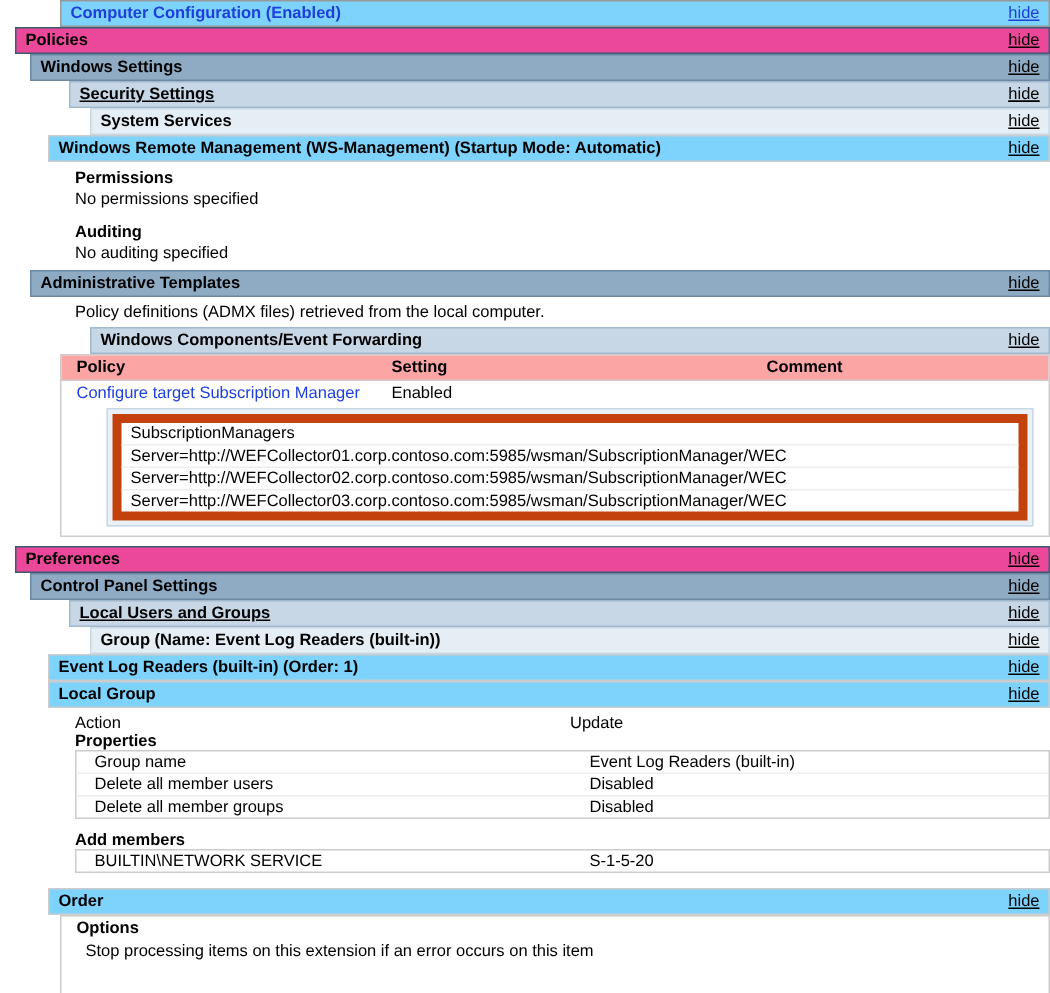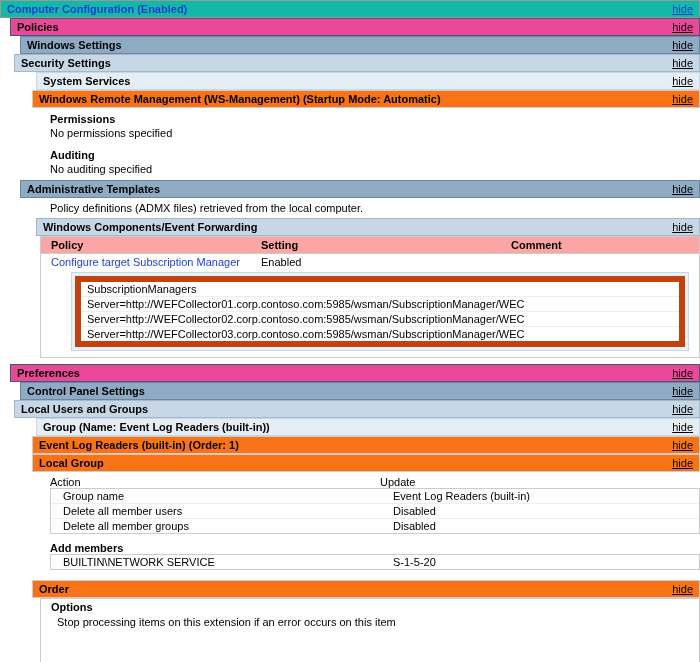--- a/index.html
+++ b/index.html
@@ -2,31 +2,31 @@
 <html><head>
 <meta charset="utf-8">
 <style>
   * { box-sizing: border-box; margin: 0; padding: 0; }
   body { font-family: Tahoma, Verdana, sans-serif; font-size: 11px; color: #000; background: #fff; width: 700px; }
   .section-header { display: flex; justify-content: space-between; align-items: center; padding: 2px 6px; font-weight: bold; }
   .section-header .hide { font-weight: normal; text-decoration: underline; cursor: pointer; }
   .level-0 { margin-left: 0; }
   .level-1 { margin-left: 10px; }
   .level-2 { margin-left: 20px; }
-  .level-3 { margin-left: 14px; }
-  .level-4 { margin-left: 36px; }
+  .level-3 { margin-left: 46px; text-decoration: underline; }
+  .level-4 { margin-left: 60px; }
   .level-5 { margin-left: 50px; }
   .level-6 { margin-left: 60px; }
-  .cream { background: #14b8a6; color: #1e3fd8; border: 1px solid #999; }
+  .cream { background: #7dd3fc; color: #1e3fd8; border: 1px solid #999; margin-left: 40px; }
   .cream .title { color: #1e3fd8; }
   .dark-blue { background: #ec4899; color: #000; border: 1px solid #3d5a77; }
   .mid-blue { background: #8fabc4; color: #000; border: 1px solid #6a88a4; gap: 20px; }
   .light-blue { background: #c7d7e6; color: #000; border: 1px solid #a1b8cd; }
   .pale-blue { background: #e6eef5; color: #000; border: 1px solid #c7d7e6; }
-  .gray-header { background: #f97316; color: #000; border: 1px solid #ccc; margin-left: 32px; }
+  .gray-header { background: #7dd3fc; color: #000; border: 1px solid #ccc; margin-left: 32px; }
   .indent-content { margin-left: 50px; padding: 4px 0; }
   .bold { font-weight: bold; }
   .plain-text { padding: 1px 0; }
   .table-row { display: flex; }
   .col-1 { flex: 0 0 210px; }
   .col-2 { flex: 0 0 250px; }
   .col-3 { flex: 1; }
   .prop-col-1 { flex: 0 0 330px; }
   .prop-col-2 { flex: 1; }
   .link-blue { color: #1e3fd8; }
@@ -157,20 +157,21 @@
 <div class="section-header gray-header level-6">
   <span>Local Group</span>
   <span class="hide">hide</span>
 </div>
 
 <div class="indent-content">
   <div class="table-row">
     <div class="prop-col-1">Action</div>
     <div class="prop-col-2">Update</div>
   </div>
+  <div class="bold">Properties</div>
   <div class="props-table">
     <div class="props-row">
       <div class="prop-col-1">Group name</div>
       <div class="prop-col-2">Event Log Readers (built-in)</div>
     </div>
     <div class="props-row">
       <div class="prop-col-1">Delete all member users</div>
       <div class="prop-col-2">Disabled</div>
     </div>
     <div class="props-row">

